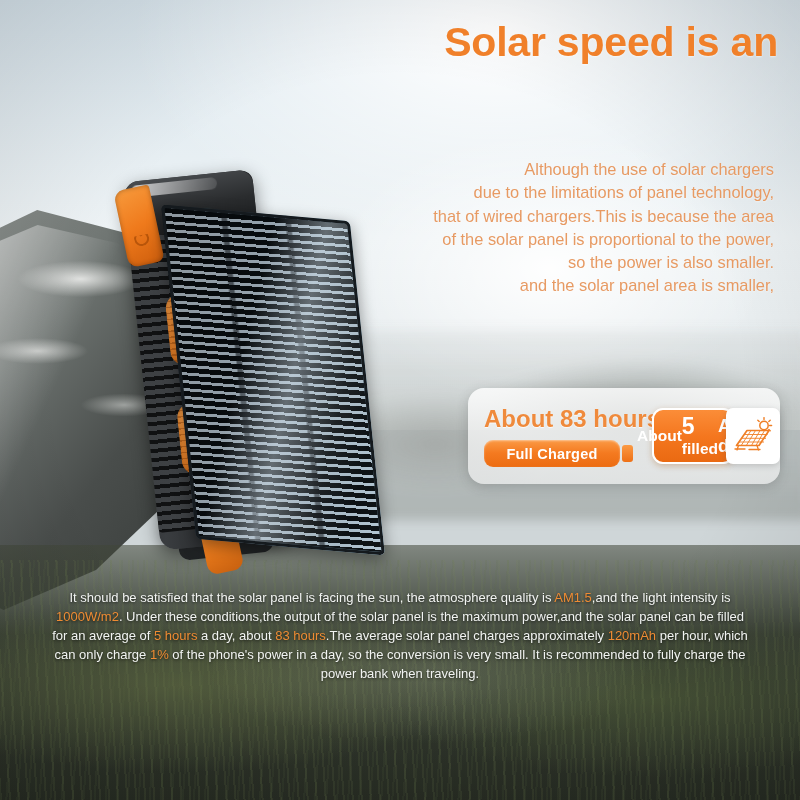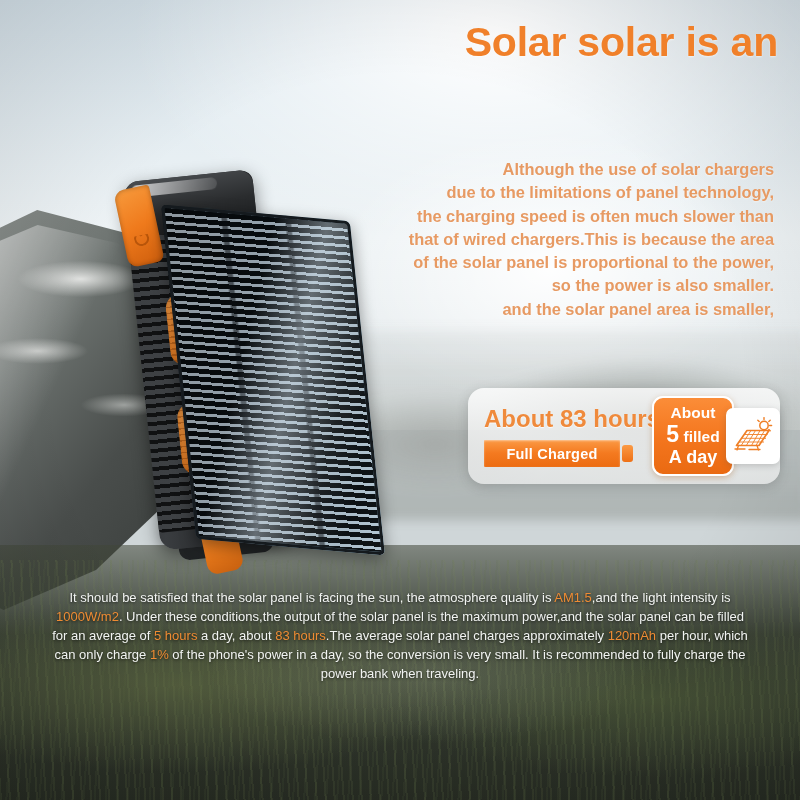--- a/index.html
+++ b/index.html
@@ -181,53 +181,53 @@
     text-shadow:0 1px 2px rgba(255,255,255,.55);
   }
   .headline .l2{ display:block; margin-top:9px; }
 
   
   .intro{
     position:absolute; right:26px; top:158px; width:478px;
     text-align:right; color:#e79a63; font-size:16.4px; line-height:1.42;
     text-shadow:0 1px 2px rgba(255,255,255,.5);
   }
-  .intro span{ display:block; white-space:nowrap;font-weight:bold; }
+  .intro span{ display:block; white-space:nowrap; }
 
   
   .callout{
     position:absolute; left:468px; top:388px; width:312px; height:96px;
     background:linear-gradient(180deg, rgba(255,255,255,.80), rgba(250,250,250,.62));
     border-radius:16px;
     box-shadow:0 3px 12px rgba(60,60,60,.22);
     display:flex; align-items:center;
   }
   .callout-left{ width:180px; padding-left:16px; }
   .about-hours{
     color:#ef8a3c; font-size:24px; font-weight:bold;
     text-shadow:0 1px 1px rgba(255,255,255,.8);
     white-space:nowrap;
   }
   .battery{ position:relative; margin-top:7px; width:150px; height:27px; }
   .battery-body{
     position:absolute; left:0; top:0; width:136px; height:27px;
     background:linear-gradient(180deg,#fb9a45 0%, #f47a20 48%, #ec6c12 100%);
-    border-radius:1px; display:flex; align-items:center; justify-content:center;
+    border-radius:9px; display:flex; align-items:center; justify-content:center;
     box-shadow:inset 0 1px 2px rgba(255,255,255,.45);
   }
   .battery-body span{ color:#fff; font-size:14.5px; font-weight:bold; letter-spacing:.2px; }
   .battery-cap{
     position:absolute; left:138px; top:5px; width:11px; height:17px;
     background:linear-gradient(180deg,#fb9a45,#ee7016); border-radius:3px;
   }
   .daybox{
-    position:relative; margin-left:4px; width:82px; height:80px;
+    position:relative; margin-left:4px; width:82px; height:56px;
     background:linear-gradient(180deg,#fb8d38 0%, #f4761e 52%, #ea6a12 100%);
     border:2.5px solid #fff; border-radius:11px;
-    display:flex; flex-direction:column; align-items:center; justify-content:center;
+    display:flex; align-items:center; justify-content:center;
     color:#fff; line-height:1.12; box-shadow:0 2px 6px rgba(160,80,10,.3);
   }
   .daybox .d1{ font-size:15.5px; font-weight:bold; }
   .daybox .d2{ font-size:15.5px; font-weight:bold; }
   .daybox .d2 b{ font-size:23px; }
   .daybox .d3{ font-size:18px; font-weight:bold; }
   .solaricon{
     position:absolute; left:726px; top:408px; width:54px; height:56px;
     background:#fff; border-radius:7px;
     box-shadow:0 2px 6px rgba(80,80,80,.25);
@@ -284,27 +284,26 @@
       <div class="pb-cells"></div>
       <div class="pb-cellsplit"></div>
       <div class="pb-panelglare"></div>
       <div class="pb-panelframe"></div>
     </div>
   </div>
 
   <div class="bg-vignette"></div>
 
   <div class="headline">
-    <span class="l1">Solar solar is an</span>
+    <span class="l1">Solar speed is an</span>
   </div>
 
   <div class="intro" id="intro-block">
       <span>Although the use of solar chargers</span>
       <span>due to the limitations of panel technology,</span>
-      <span>the charging speed is often much slower than</span>
       <span>that of wired chargers.This is because the area</span>
       <span>of the solar panel is proportional to the power,</span>
       <span>so the power is also smaller.</span>
       <span>and the solar panel area is smaller,</span>
     </div>
 
   <div class="callout">
     <div class="callout-left">
       <div class="about-hours">About 83 hours</div>
       <div class="battery">

